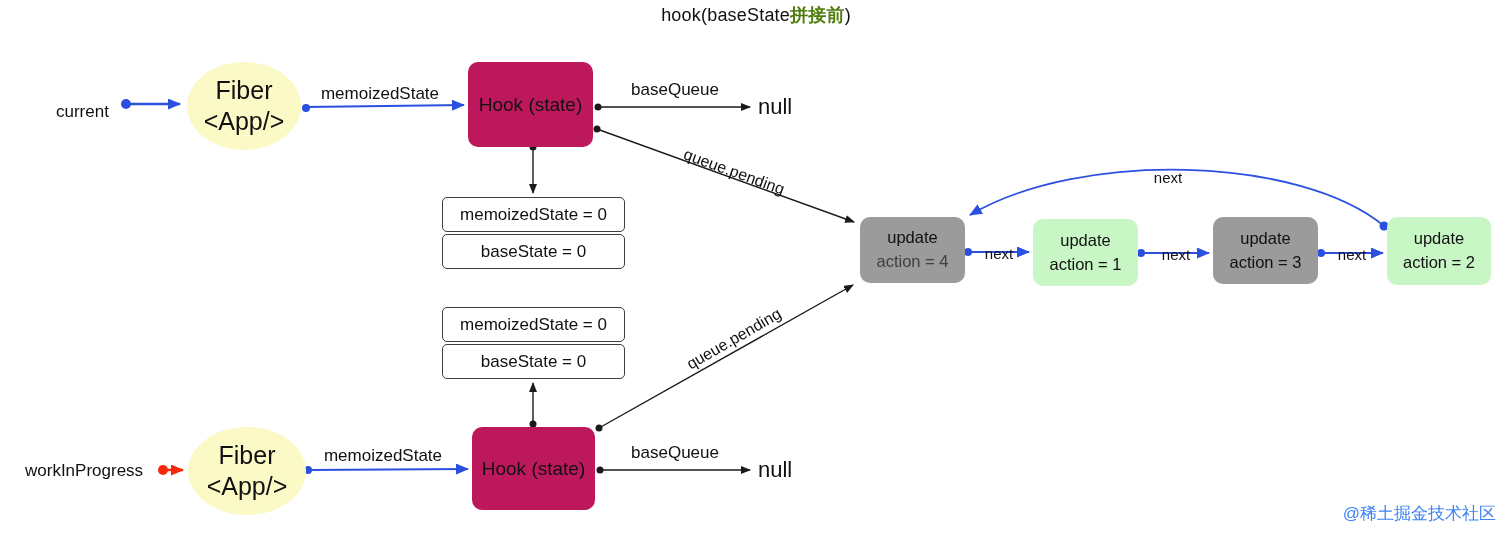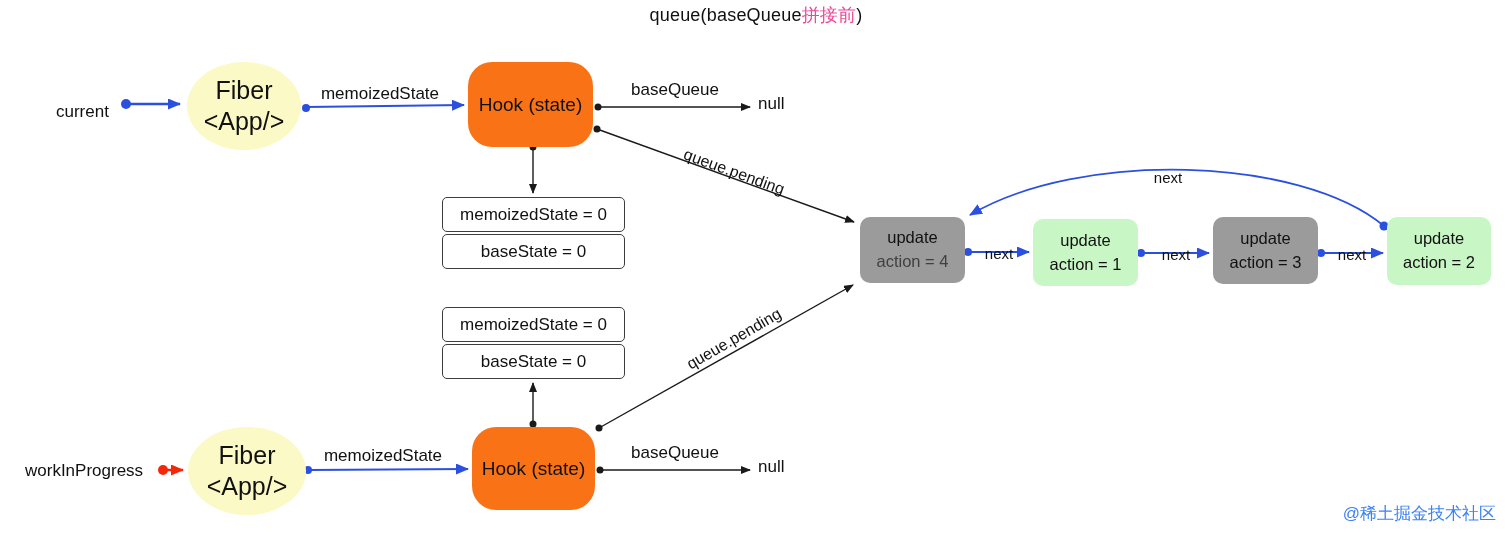--- a/index.html
+++ b/index.html
@@ -5,36 +5,36 @@
   html,body{margin:0;padding:0;background:#fff;}
   #stage{
     position:relative;width:1512px;height:539px;background:#ffffff;
     font-family:"Liberation Sans", sans-serif;color:#111;overflow:hidden;
   }
   #wires{position:absolute;left:0;top:0;width:1512px;height:539px;}
   .abs{position:absolute;}
   .lbl{white-space:nowrap;}
   
   .title{left:0;top:3px;width:1512px;text-align:center;font-size:18px;letter-spacing:.2px;}
-  .title .hl{color:#ec4899;}
+  .title .hl{color:#4d7c0f;font-weight:bold;}
   
   .ptr{font-size:17px;}
   
   .fiber{
     background:#fbf9c5;border-radius:50%;display:flex;flex-direction:column;
     align-items:center;justify-content:center;font-size:25px;line-height:1.25;text-align:center;
   }
   
   .hook{
-    background:#f97316;border-radius:24px;display:flex;align-items:center;justify-content:center;
+    background:#be185d;border-radius:10px;display:flex;align-items:center;justify-content:center;
     font-size:19px;
   }
   
   .edge{font-size:17px;text-align:center;}
-  .null{font-size:17px;}
+  .null{font-size:22px;}
   .qp{font-size:16px;text-align:center;width:130px;}
   .qp.down{transform:rotate(20deg);}
   .qp.up{transform:rotate(-30deg);}
   
   .statebox{
     width:181px;height:33px;background:#fff;border:1.5px solid #3d3d3d;border-radius:5px;
     display:flex;align-items:center;justify-content:center;font-size:17px;
   }
   
   .unode{
@@ -124,21 +124,21 @@
       <line x1="1324" y1="253" x2="1383" y2="253" stroke="#2b50e0" stroke-width="1.8" marker-end="url(#mBlue)"></line>
     </g>
 
     <g>
       <circle cx="1384" cy="226" r="4.5" fill="#2b50e0"></circle>
       <path d="M1384,226 C1300,156 1080,150 970,215" fill="none" stroke="#2b50e0" stroke-width="1.8" marker-end="url(#mBlue)"></path>
     </g>
   </svg>
 
   <div class="abs title lbl">
-    <span>queue(baseQueue</span><span class="hl">拼接前</span><span>)</span>
+    <span>hook(baseState</span><span class="hl">拼接前</span><span>)</span>
   </div>
 
   <div class="abs ptr lbl" style="left:56px;top:102px;">current</div>
 
   <div class="abs fiber" style="left:187px;top:62px;width:114px;height:88px;">
     <div>Fiber</div>
     <div>&lt;App/&gt;</div>
   </div>
 
   <div class="abs edge lbl" style="left:310px;top:84px;width:140px;">memoizedState</div>

